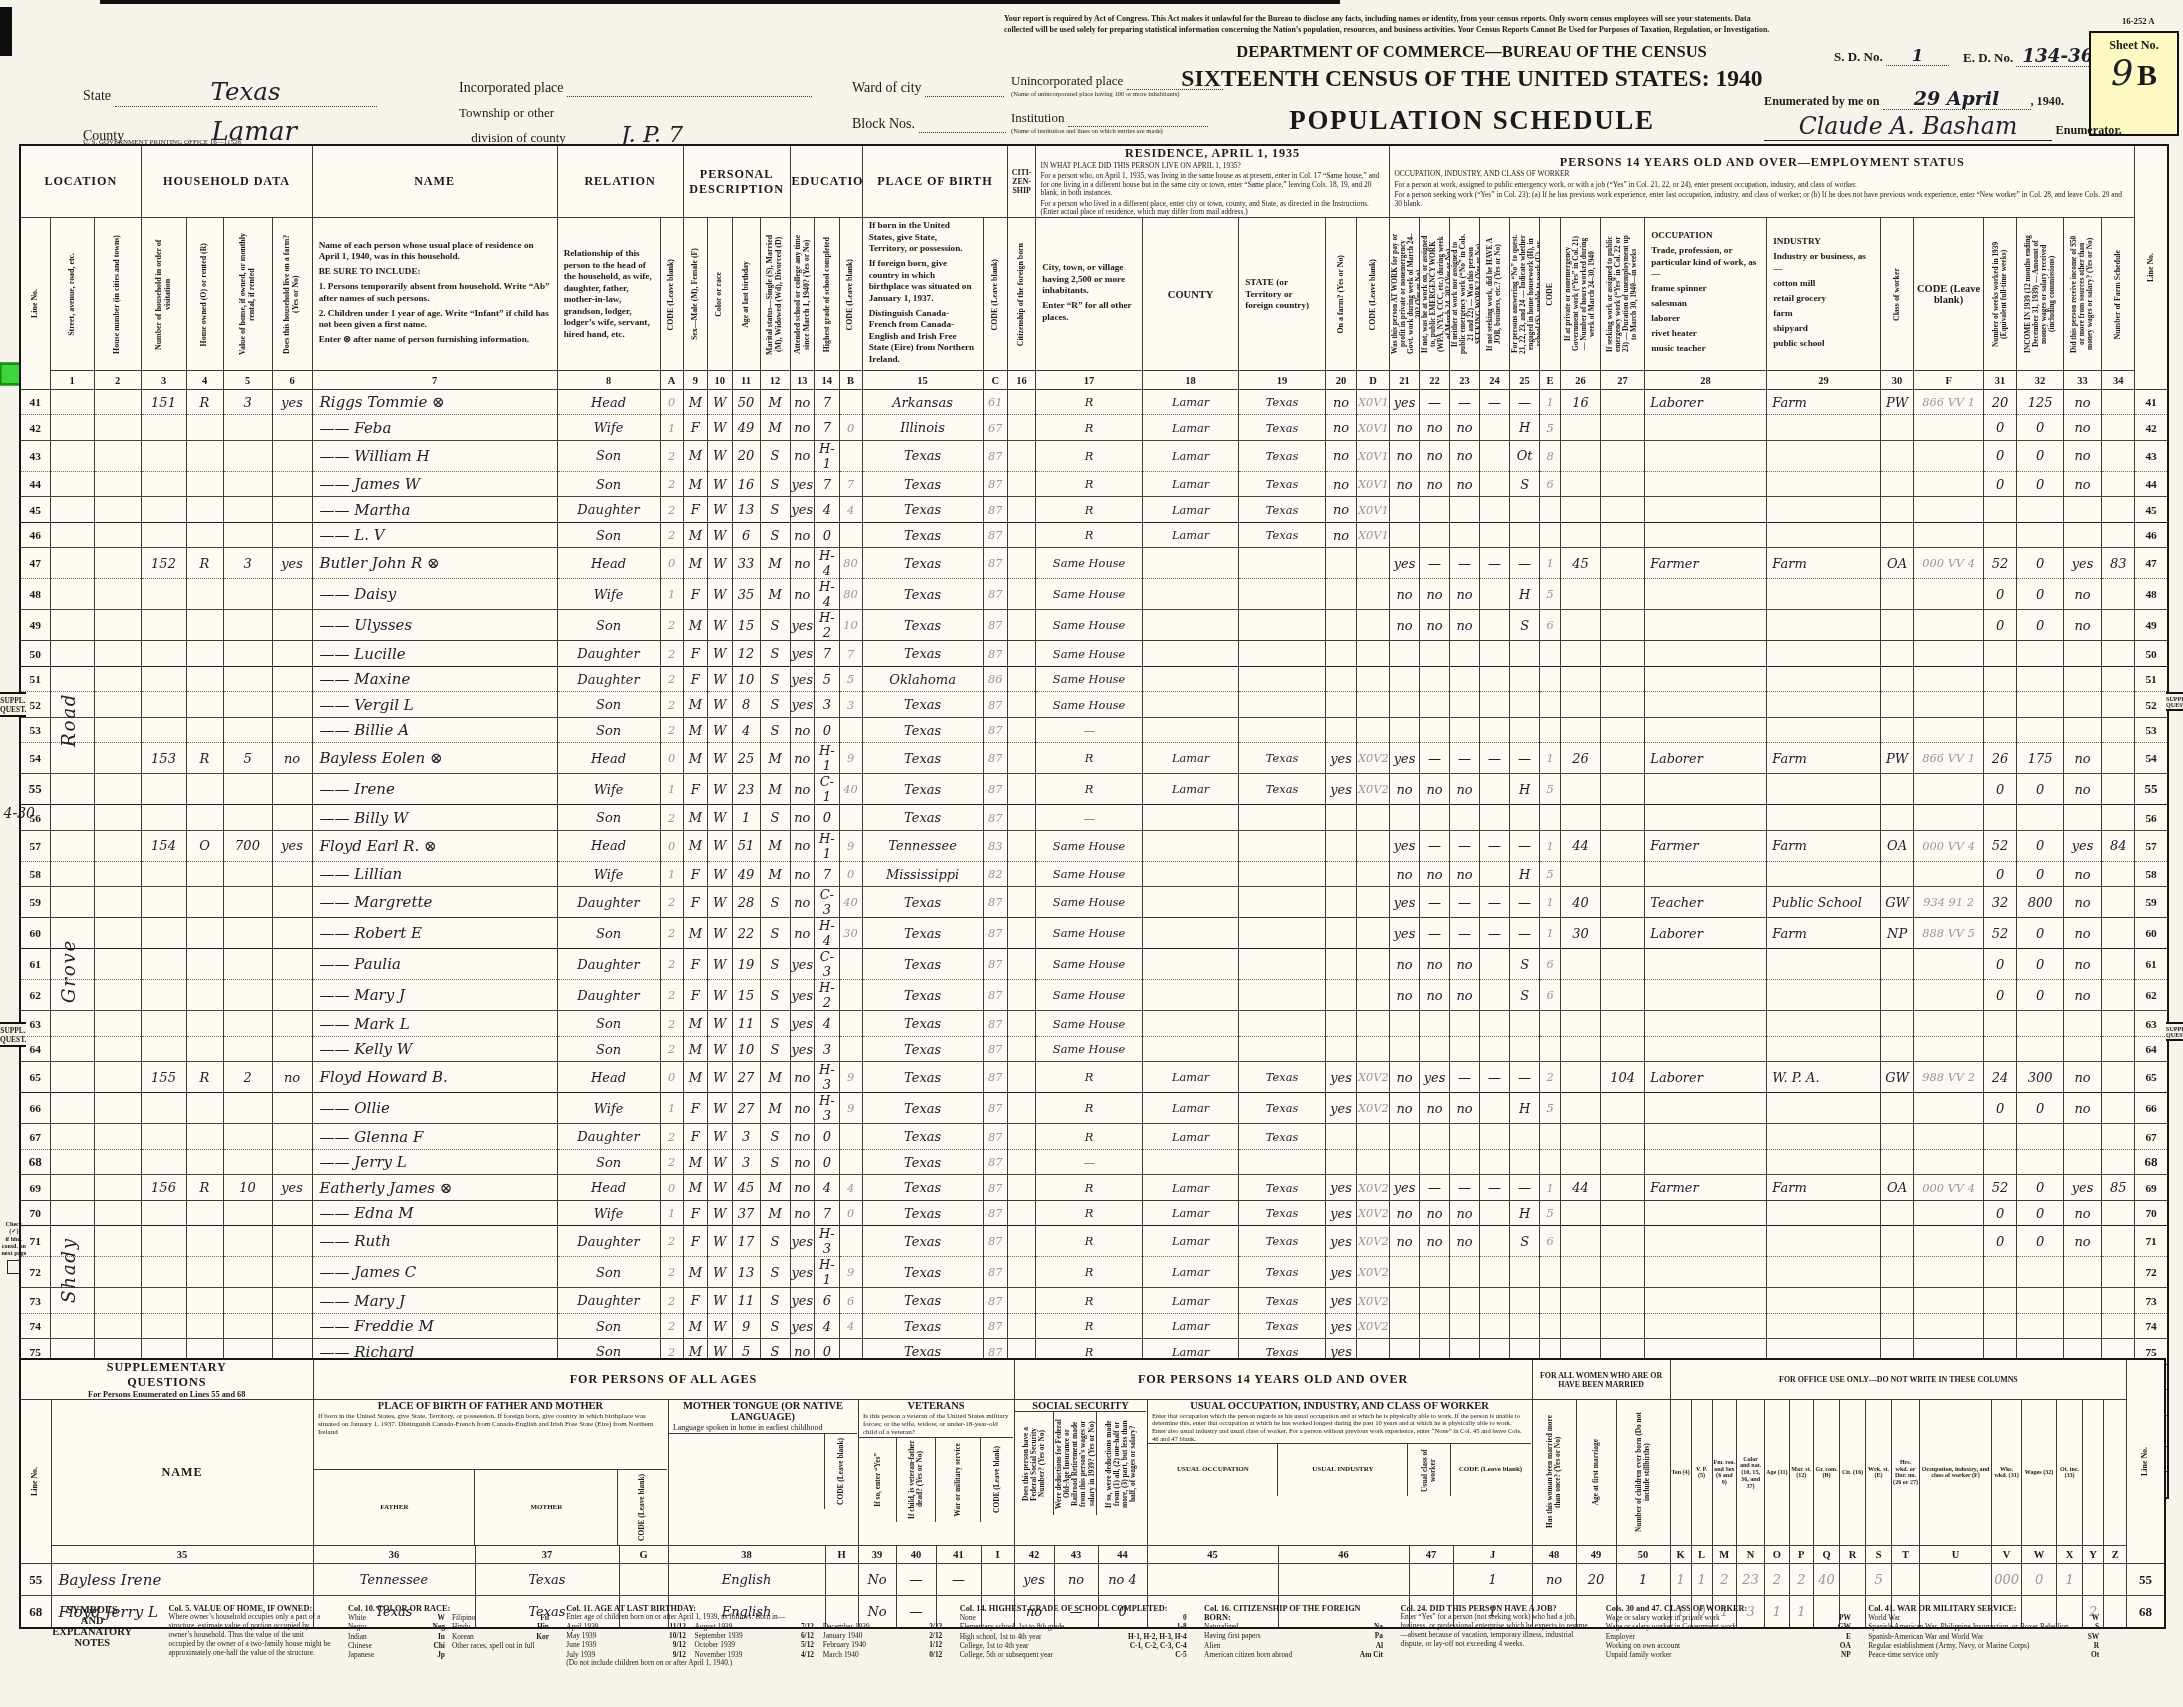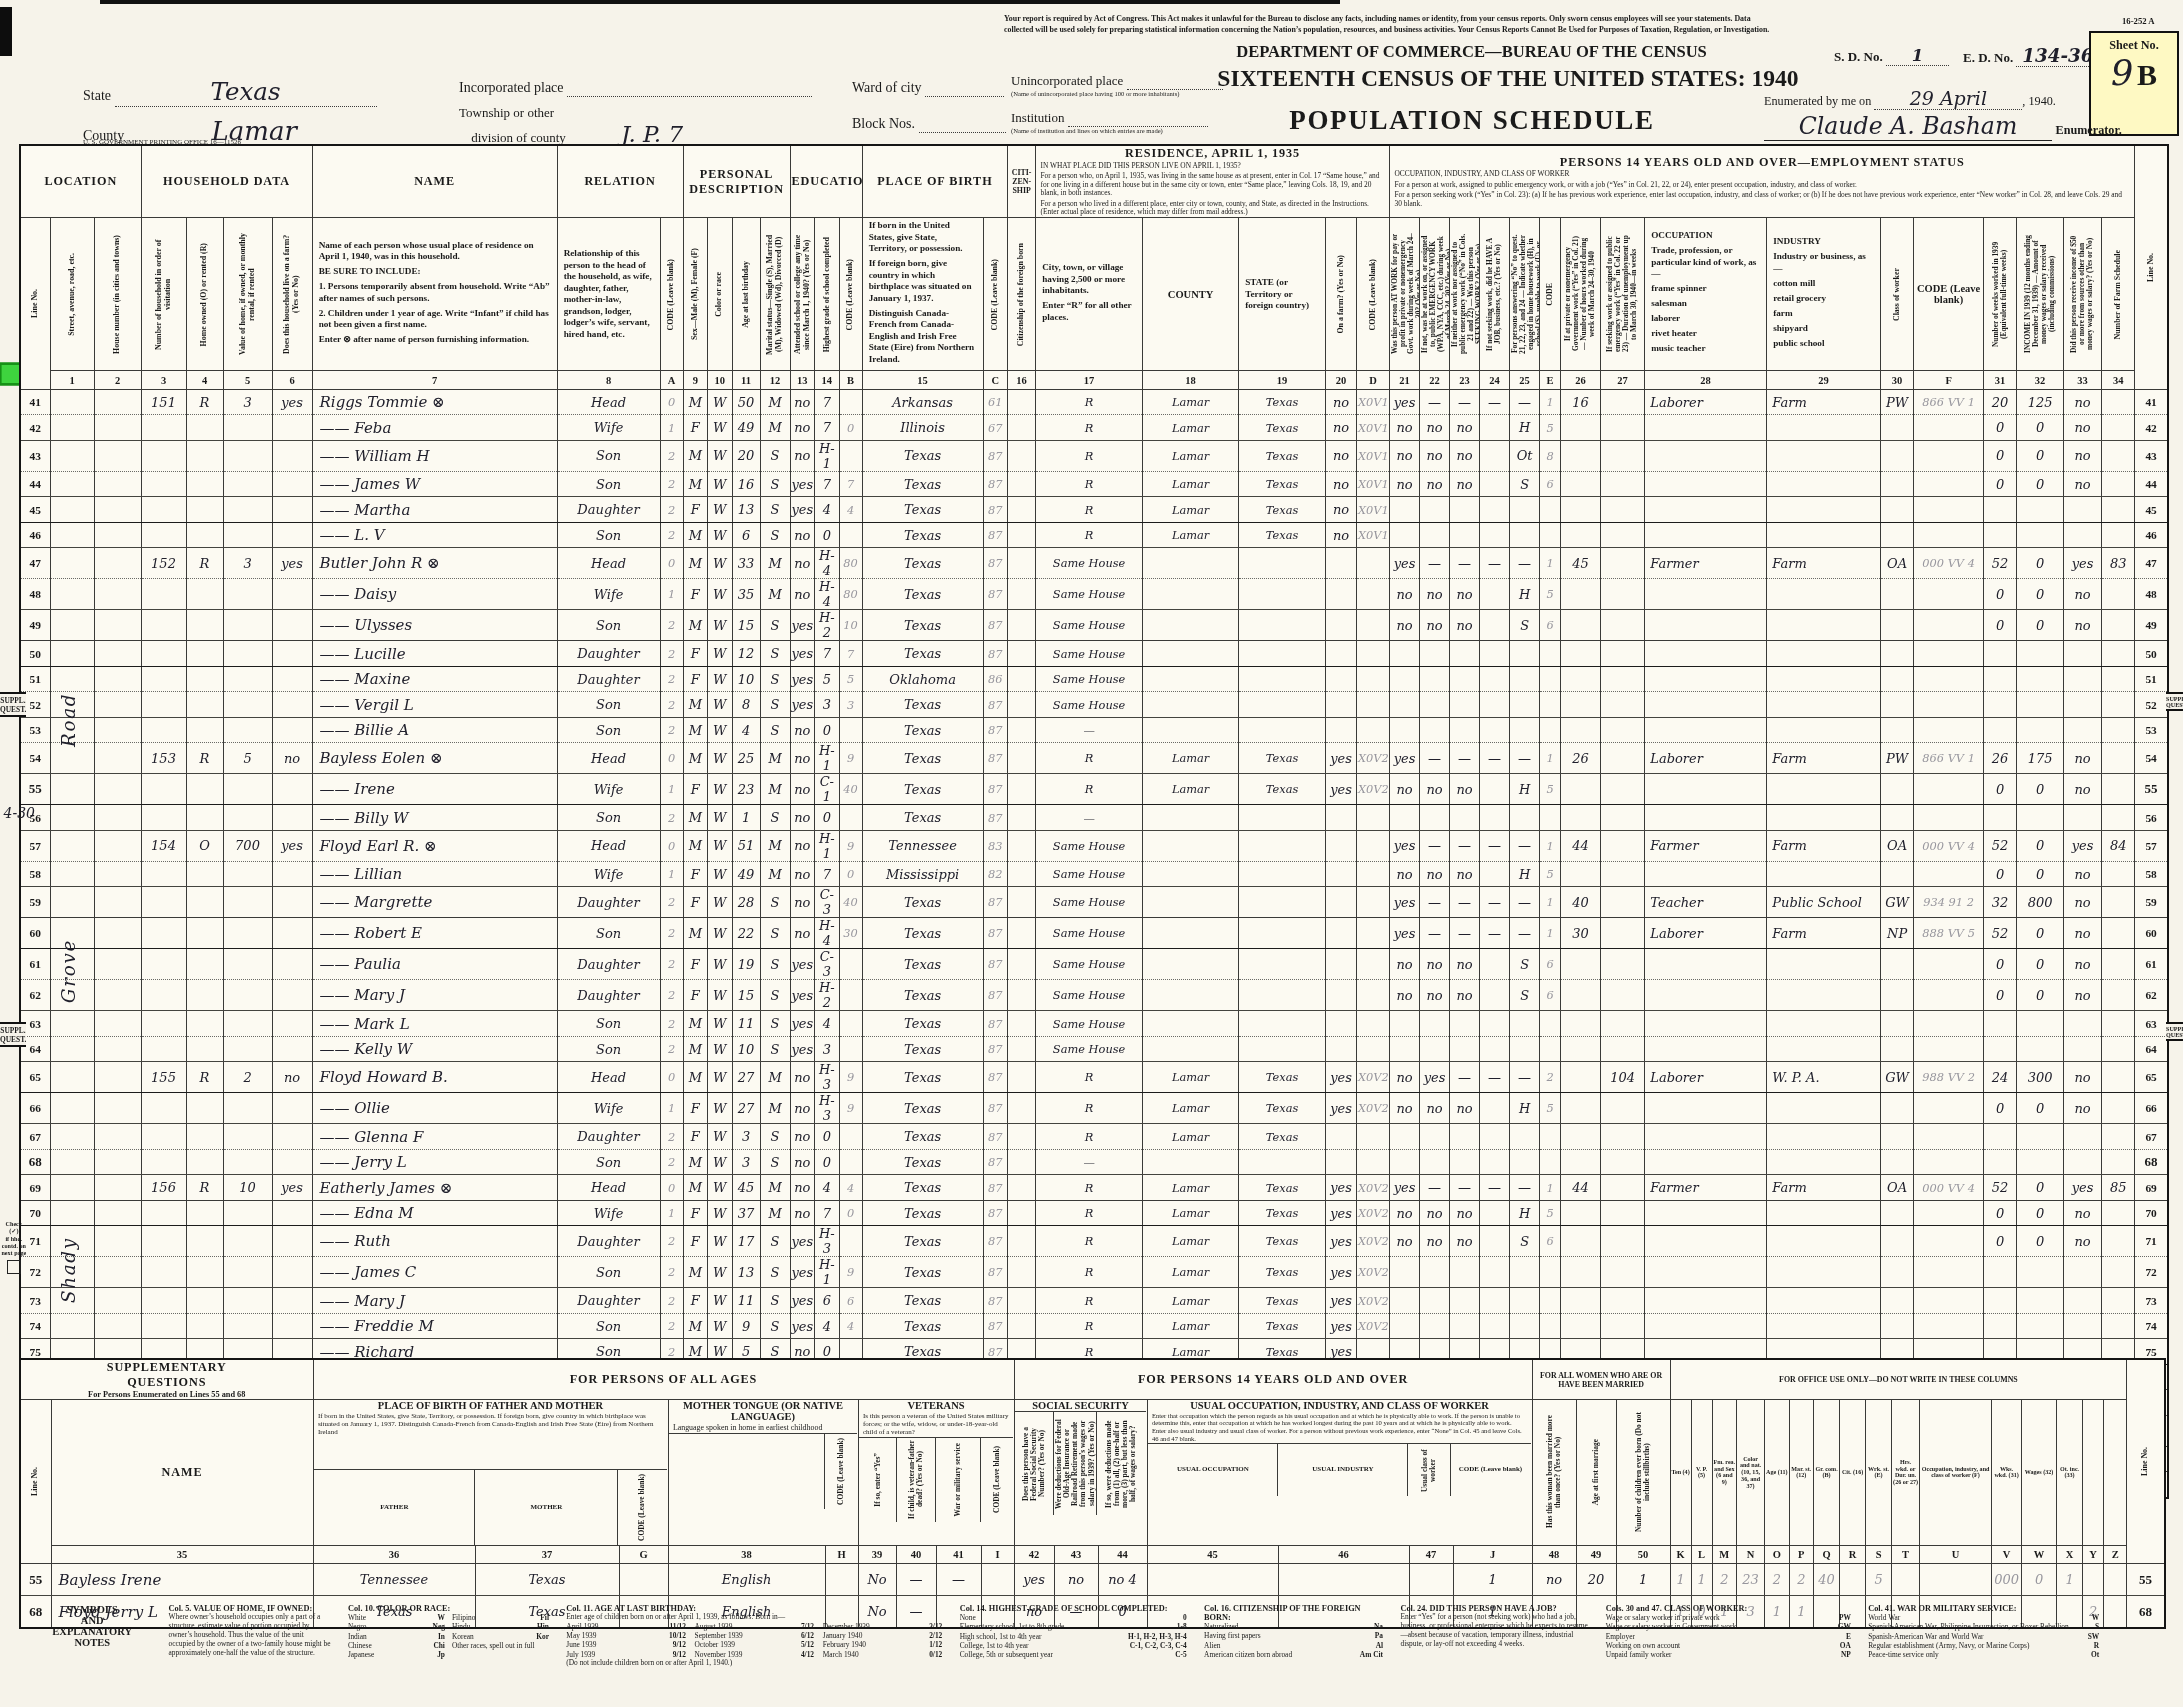--- a/index.html
+++ b/index.html
@@ -61,38 +61,38 @@
     <polygon points="0,18 34,18 34,4 68,30 34,56 34,42 0,42" fill="#3ed43e" stroke="#169116" stroke-width="3"></polygon>
   </svg>
 
   <div class="abs" style="left:1004px;top:14px;width:869px;font-size:7.9px;line-height:1.35;font-weight:bold;text-align:justify">
     <div>Your report is required by Act of Congress.  This Act makes it unlawful for the Bureau to disclose any facts, including names or identity, from your census reports.  Only sworn census employees will see your statements.  Data</div>
     <div>collected will be used solely for preparing statistical information concerning the Nation’s population, resources, and business activities.  Your Census Reports Cannot Be Used for Purposes of Taxation, Regulation, or Investigation.</div>
   </div>
   <div class="abs b" style="left:2122px;top:15.7px;font-size:8.7px">16-252 A</div>
 
   <div class="abs b" style="left:1109px;top:42px;width:725px;text-align:center;font-size:16.6px">DEPARTMENT OF COMMERCE—BUREAU OF THE CENSUS</div>
-  <div class="abs b" style="left:1128px;top:65px;width:760px;text-align:center;font-size:23.6px">SIXTEENTH CENSUS OF THE UNITED STATES: 1940</div>
+  <div class="abs b" style="left:1092px;top:65px;width:760px;text-align:center;font-size:23.6px">SIXTEENTH CENSUS OF THE UNITED STATES: 1940</div>
   <div class="abs b" style="left:1127px;top:105px;width:690px;text-align:center;font-size:27px;letter-spacing:1.7px">POPULATION SCHEDULE</div>
 
   <div class="abs" style="left:1834px;top:45px;font-size:13px;font-weight:bold">
     <span>S. D. No.</span>
     <span class="hw dots" style="display:inline-block;width:63px;text-align:center;font-size:16.6px">1</span>
   </div>
   <div class="abs" style="left:1963px;top:45px;font-size:13px;font-weight:bold">
     <span>E. D. No.</span>
     <span class="hw dots" style="display:inline-block;width:83px;text-align:center;font-size:18.3px">134-36</span>
   </div>
   <div class="abs" style="left:2089px;top:31px;width:86px;height:101px;border:2.6px solid #111;text-align:center;background:#fef9c3">
     <div class="b" style="font-size:12.2px;margin-top:5.2px">Sheet No.</div>
     <span class="hw" style="font-size:35px">9</span>
     <span class="b" style="font-size:30px">B</span>
   </div>
 
-  <div class="abs" style="left:1764px;top:87px;font-size:12.2px;font-weight:normal">
+  <div class="abs" style="left:1764px;top:87px;font-size:12.2px;font-weight:bold">
     <span>Enumerated by me on</span>
     <span class="hw dots" style="display:inline-block;width:148px;text-align:center;font-size:19px">29 April</span><span>, 1940.</span>
   </div>
   <div class="abs" style="left:1764px;top:112px;width:402px">
     <span class="hw" style="font-size:23.6px;border-bottom:1.7px solid #222;display:inline-block;width:288px;text-align:center">Claude A. Basham</span>
     <span class="b" style="font-size:12.2px">Enumerator.</span>
   </div>
 
   <div class="abs hdr-lbl" style="left:83px;top:77px;font-size:14px">
     <span>State</span>

